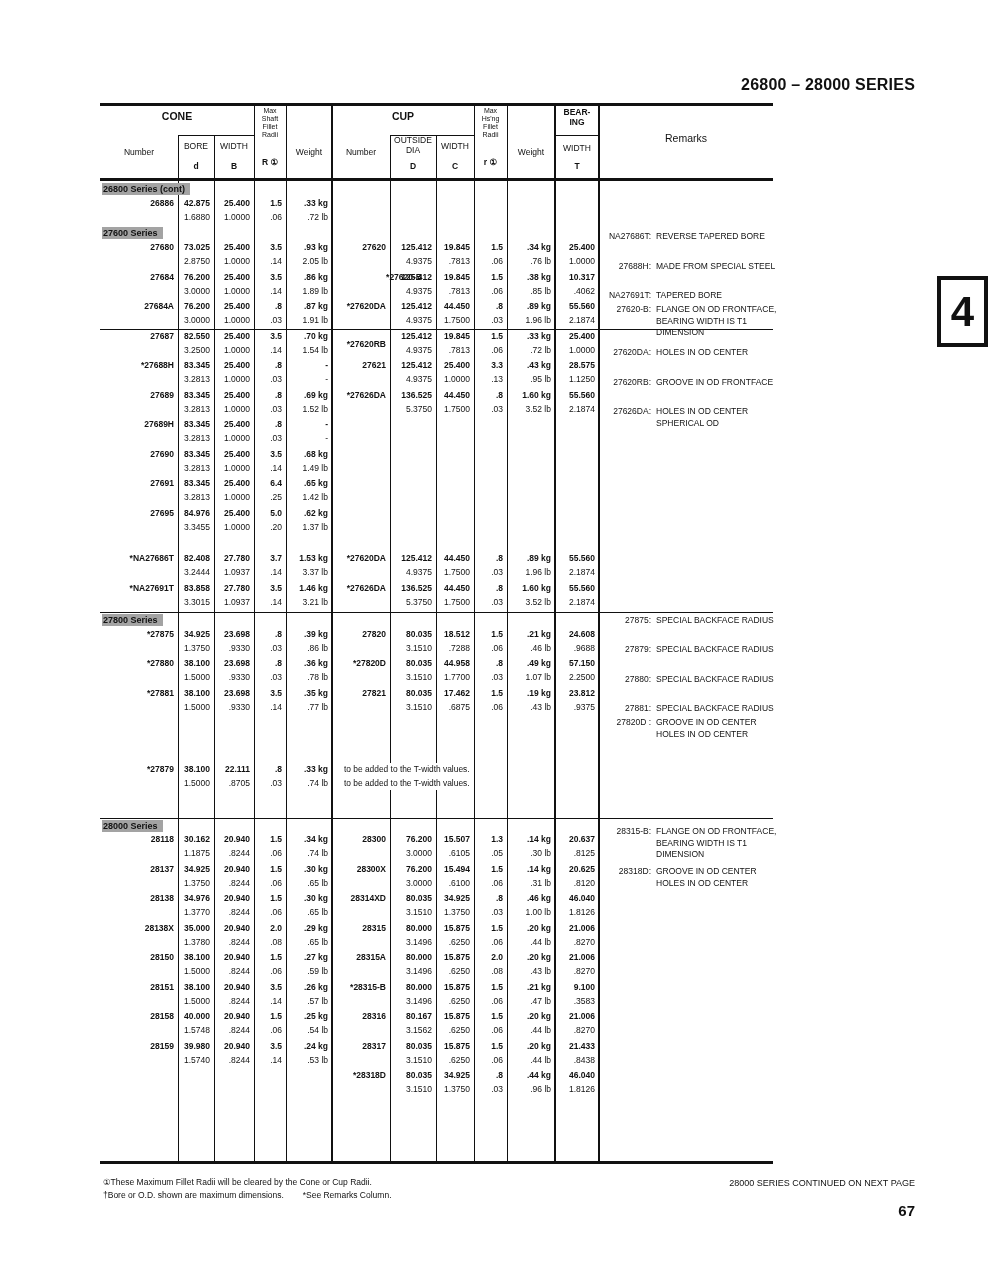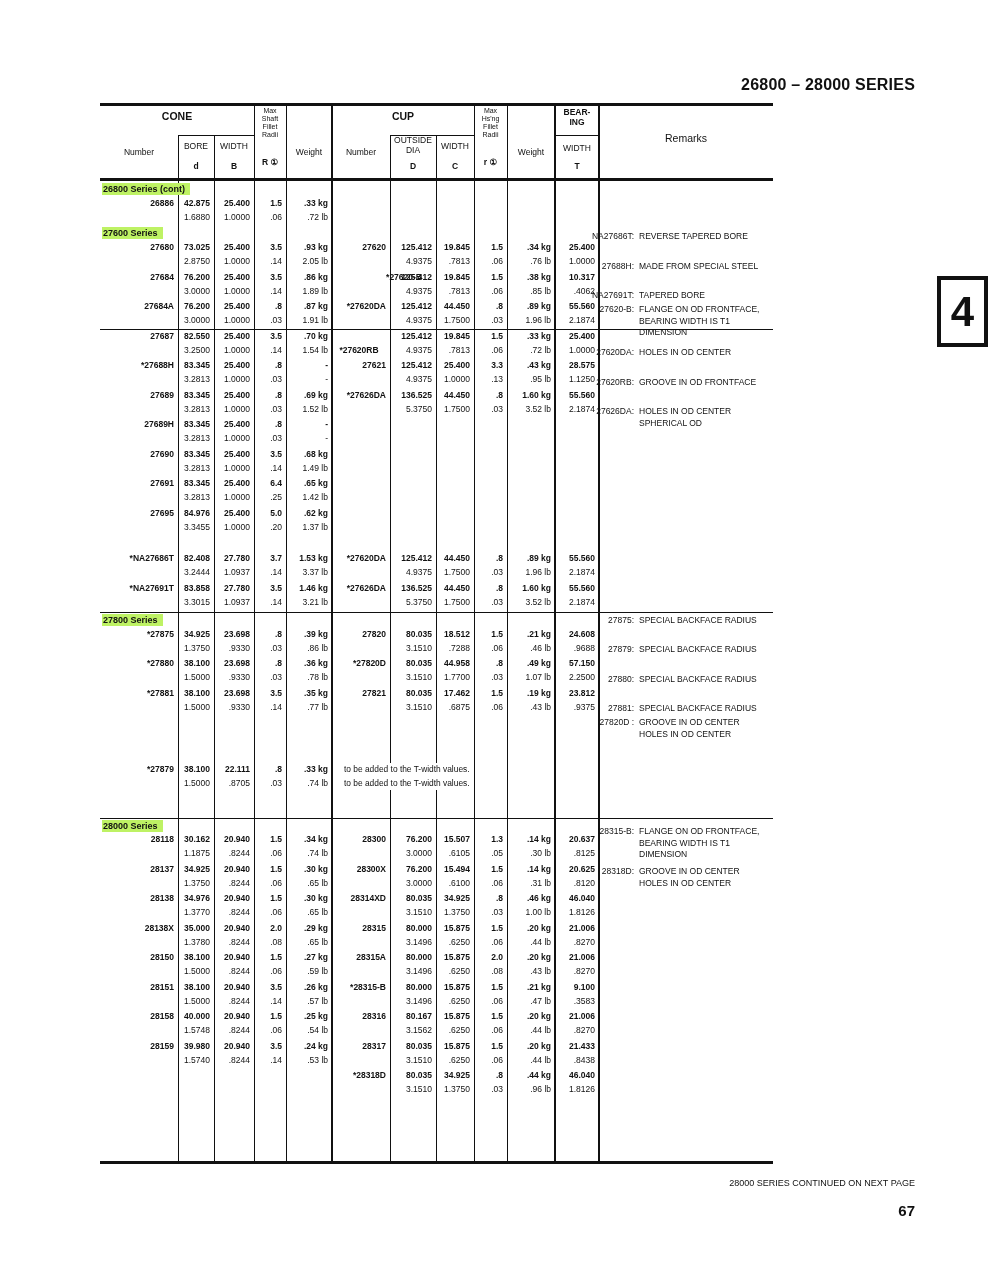--- a/index.html
+++ b/index.html
@@ -20,29 +20,29 @@
   .vl.thick { width:2px; }
 
   .hcell { position:absolute; text-align:center; font-size:8.5px; line-height:10px; }
   .hgroup { font-size:10.5px; font-weight:bold; }
   .hsmall { font-size:7px; line-height:8px; }
   .hsym { font-weight:bold; font-size:8.5px; }
   .hremarks { font-size:10.5px; }
   .bear { font-size:8.5px; font-weight:bold; line-height:9.5px; }
 
   .tbody { position:absolute; left:0; top:78px; width:673px; height:980px; }
-  .grouplabel { position:absolute; left:2px; font-size:9px; font-weight:bold; background:#bef264;
+  .grouplabel { position:absolute; left:2px; font-size:9px; font-weight:bold; background:#a3a3a3;
                 padding:0 5px 0 1px; width:fit-content; white-space:nowrap; line-height:12px; }
   .row { position:absolute; left:0; width:673px; height:29px; }
   .cell { position:absolute; text-align:right; font-size:8.5px; line-height:13.5px; white-space:nowrap; }
   .cell .l1 { font-weight:bold; }
   .note { position:absolute; left:243px; top:1px; font-size:8.4px; line-height:13.6px; }
   .note div { background:#fff; width:fit-content; white-space:nowrap; padding:0 3px 0 1px; }
 
-  .remarks-layer { position:absolute; left:478px; top:0; width:174px; height:1031px; }
+  .remarks-layer { position:absolute; left:495px; top:0; width:174px; height:1031px; }
   .remark { position:absolute; font-size:8.5px; line-height:11.5px; }
   .remark .rlabel { position:absolute; left:0; top:0; width:56px; text-align:right; white-space:nowrap; }
   .remark .rlines { position:absolute; left:61px; top:0; white-space:nowrap; }
 
   .tabbox { position:absolute; left:937px; top:276px; width:51px; height:71px;
             border:4px solid #111; text-align:center; }
   .tabbox span { font-size:42px; font-weight:bold; line-height:63px; }
 
   .foot { position:absolute; font-size:8.5px; line-height:13px; }
   .foot-left { left:103px; top:1176px; }
@@ -289,21 +289,21 @@
             <div class="l2">1.0000</div>
           </div>
           <div class="cell" style="left: 154px; width: 28px; top: 1px;">
             <div class="l1">3.5</div>
             <div class="l2">.14</div>
           </div>
           <div class="cell" style="left: 186px; width: 42px; top: 1px;">
             <div class="l1">.70 kg</div>
             <div class="l2">1.54 lb</div>
           </div>
-          <div class="cell" style="left: 232px; width: 54px; top: 15px; text-align: center;">
+          <div class="cell" style="left: 232px; width: 54px; top: 9px;">
             <div class="l1">*27620RB</div>
           </div>
           <div class="cell" style="left: 290px; width: 42px; top: 1px;">
             <div class="l1">125.412</div>
             <div class="l2">4.9375</div>
           </div>
           <div class="cell" style="left: 336px; width: 34px; top: 1px;">
             <div class="l1">19.845</div>
             <div class="l2">.7813</div>
           </div>
@@ -1210,15 +1210,23 @@
             <div>HOLES IN OD CENTER</div>
           </div>
         </div>
       </div>
   </div>
 
   <div class="tabbox">
     <span>4</span>
   </div>
 
+  <div class="foot foot-left">
+    <div>①These Maximum Fillet Radii will be cleared by the Cone or Cup Radii.</div>
+    <div>
+      <span>†Bore or O.D. shown are maximum dimensions.</span>
+      <span style="display:inline-block;width:14px"></span>
+      <span>*See Remarks Column.</span>
+    </div>
+  </div>
   <div class="foot foot-right">28000 SERIES CONTINUED ON NEXT PAGE</div>
   <div class="pagenum">67</div>
 </div>
 
 </body></html>

